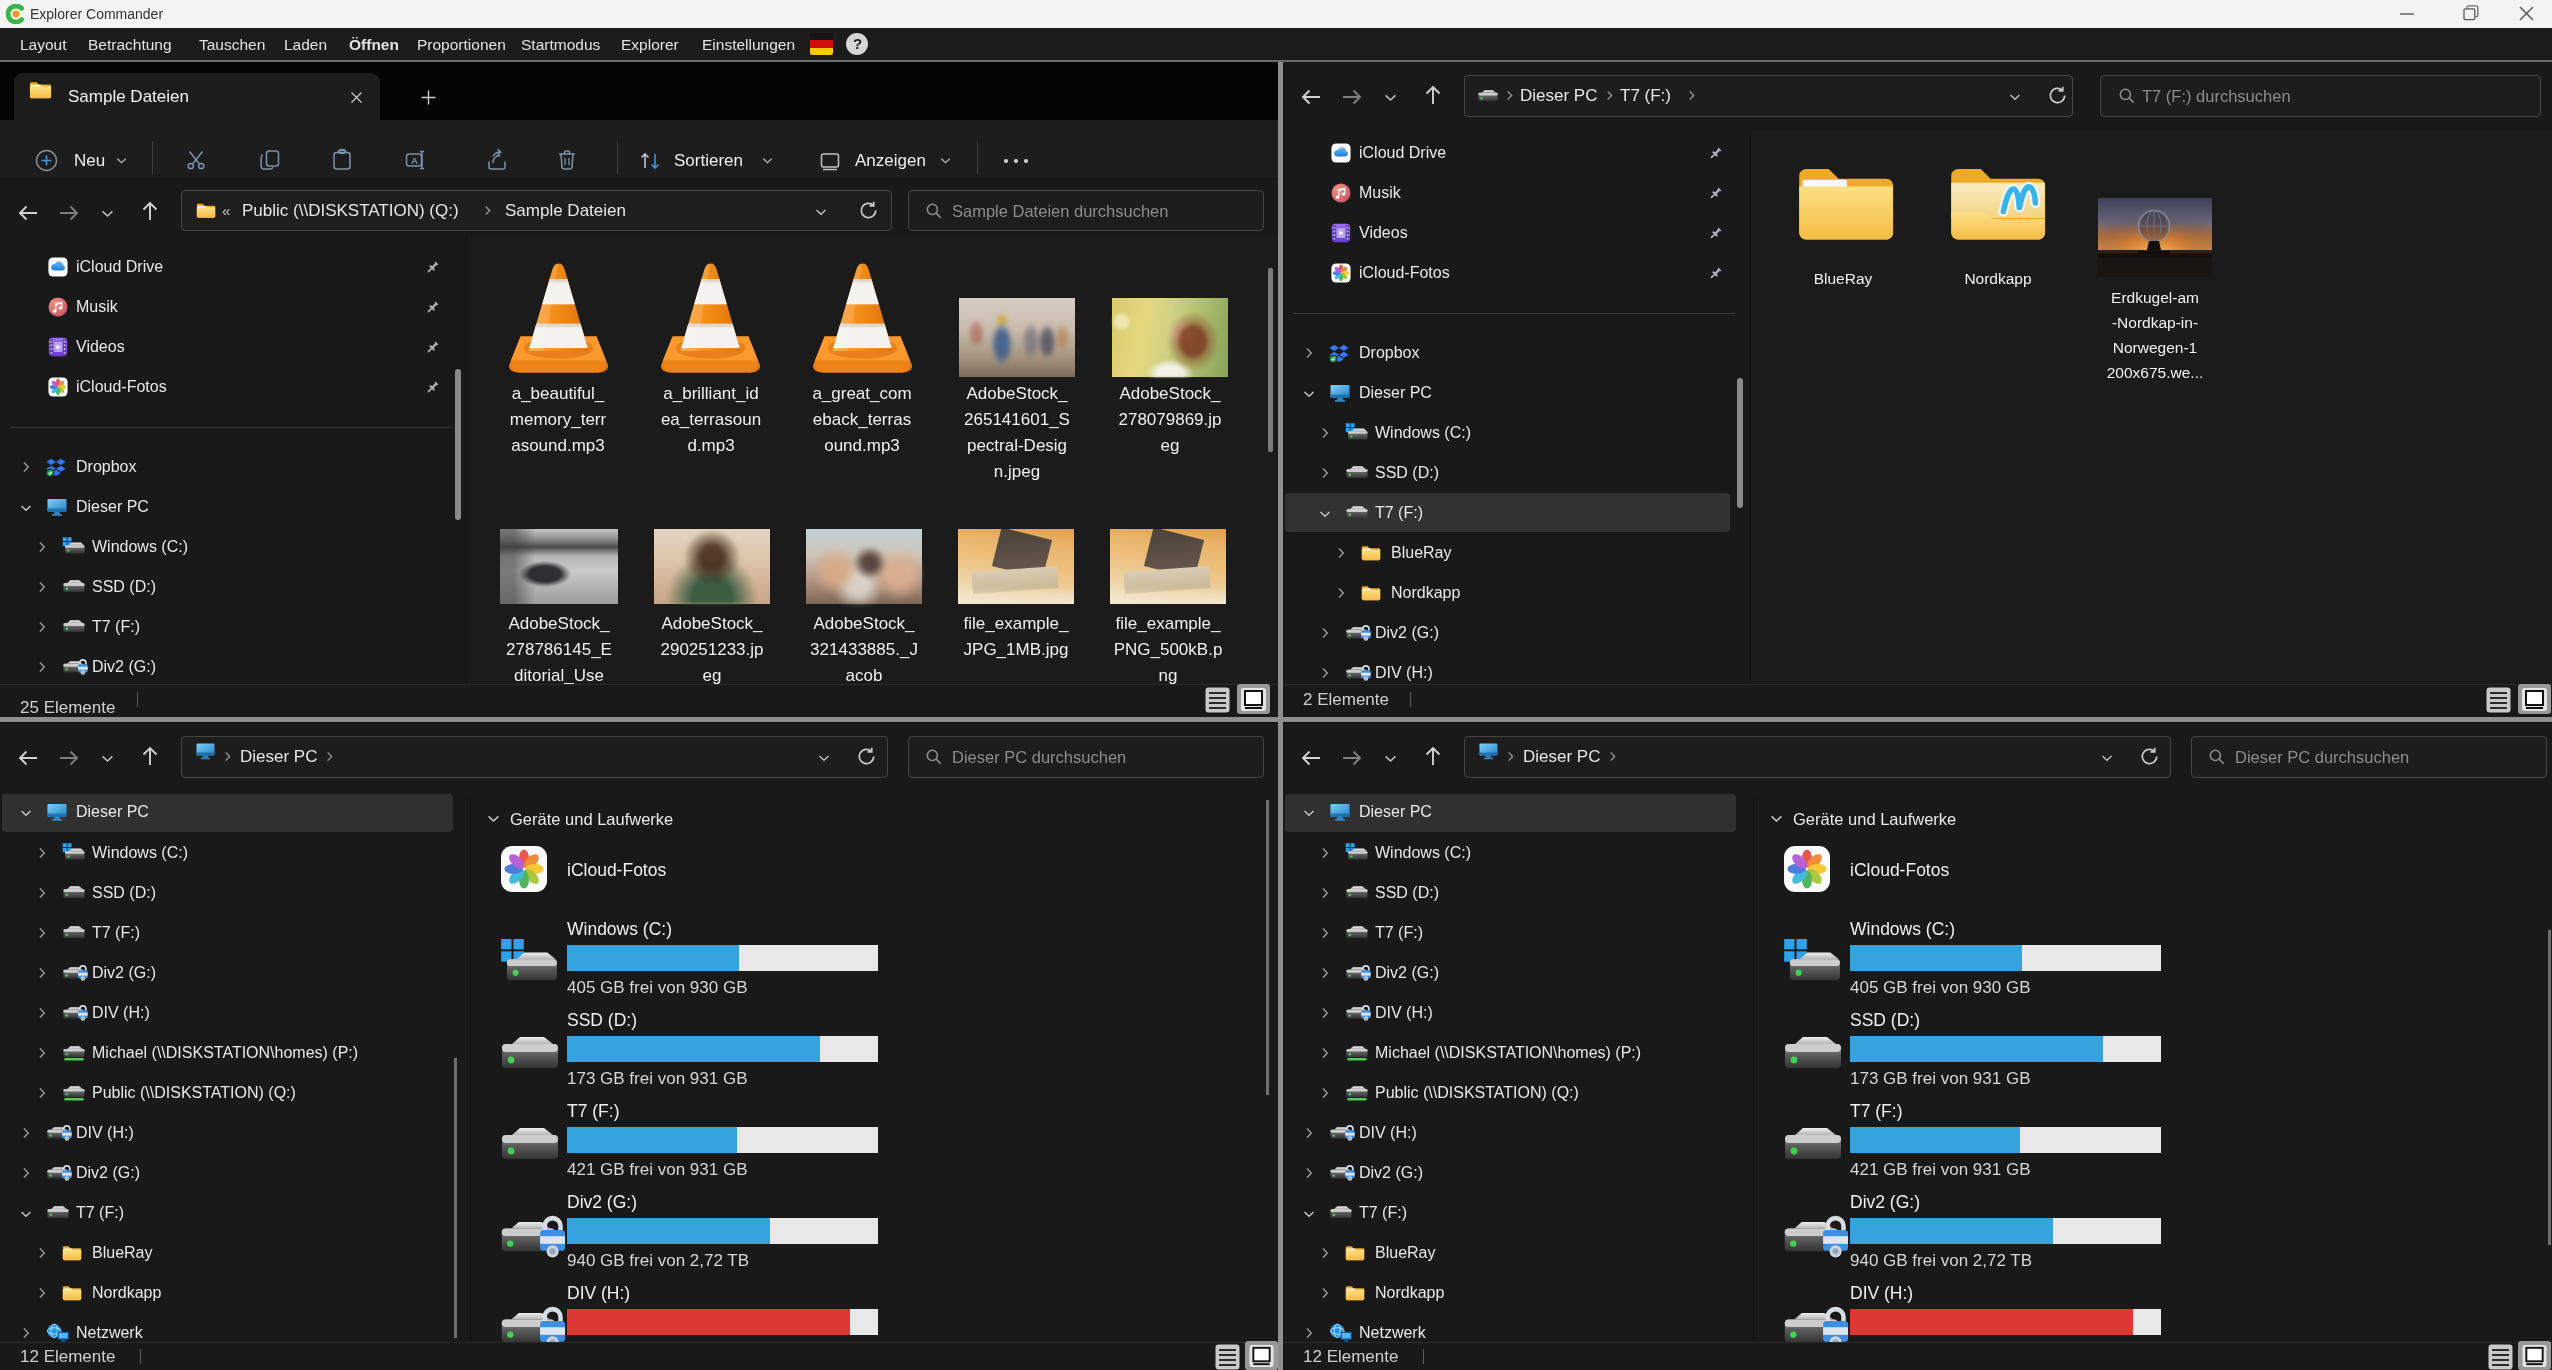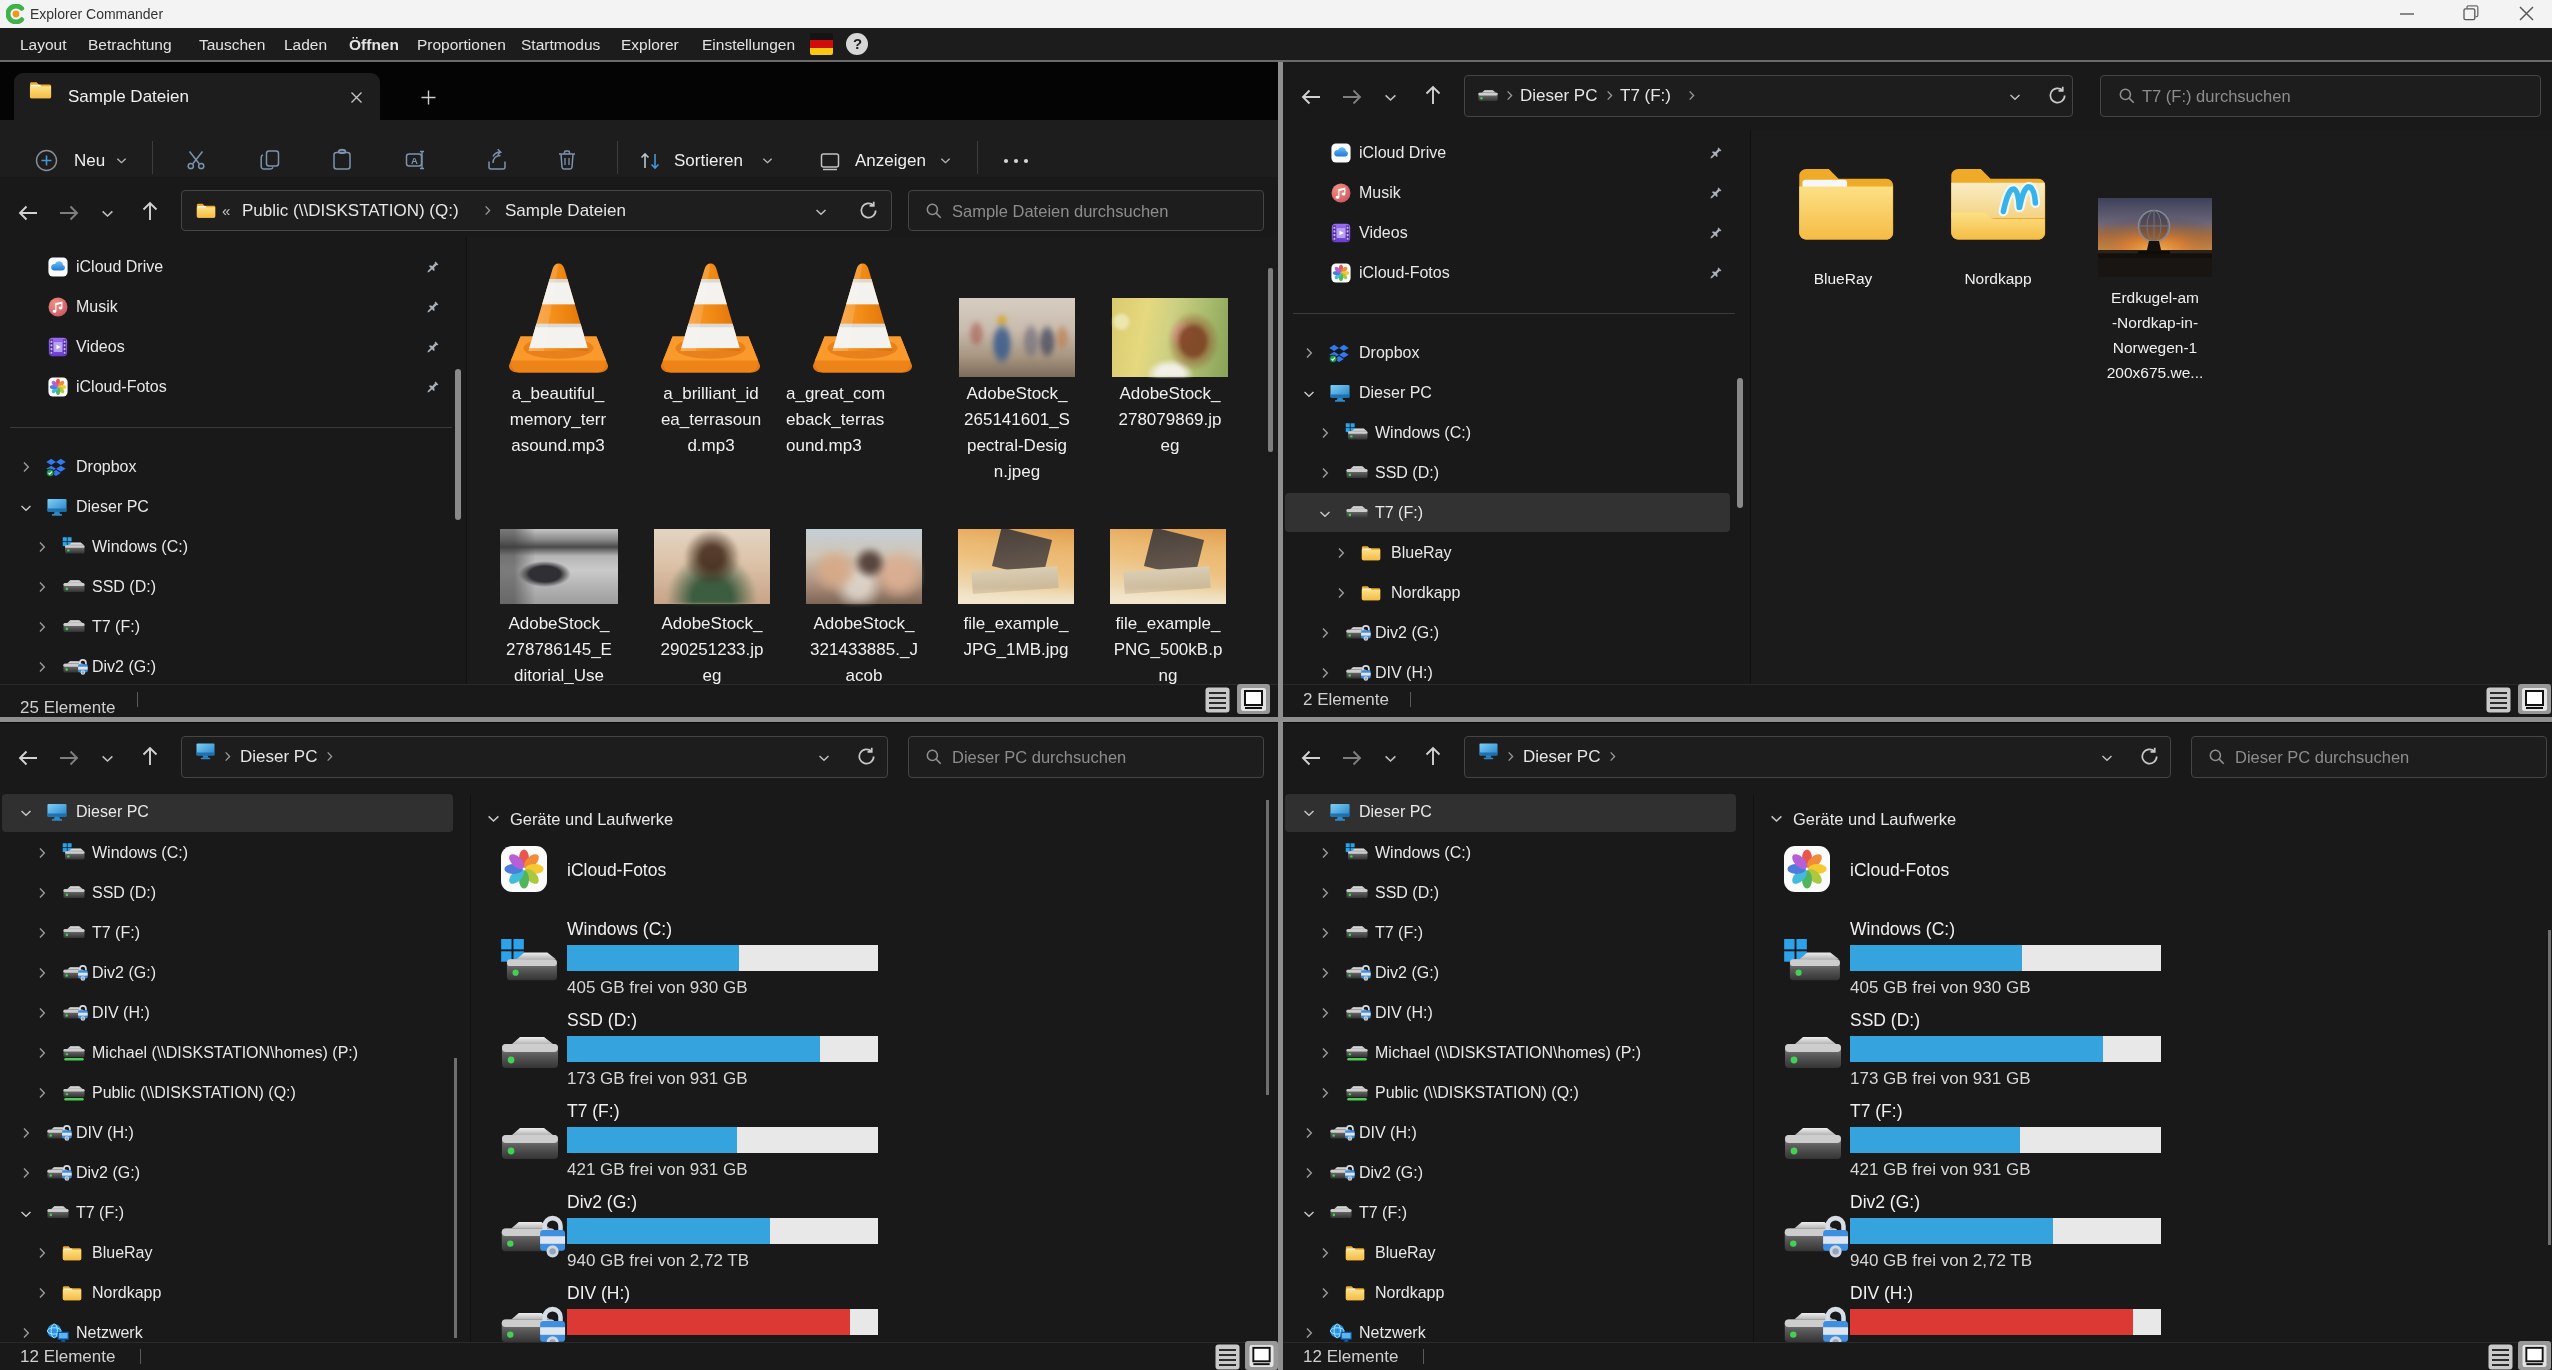--- a/index.html
+++ b/index.html
@@ -462,21 +462,21 @@
   </svg>
 <svg class="a" style="left:809px;top:258px" width="107" height="118">
     <use href="#cone"></use>
   </svg>
 <div class="a" style="left:959px;top:298px;width:116px;height:79px;background:linear-gradient(180deg,#d6cdc2 0%,#c9bcae 40%,#a6947f 75%,#7d6c5b 100%)"></div>
 <div class="a" style="left:959px;top:298px;width:116px;height:79px;filter:blur(2px);background:radial-gradient(ellipse 11px 22px at 37% 58%, rgba(55,90,140,.85) 0 55%, transparent 100%),radial-gradient(circle 6px at 37% 28%, rgba(215,170,60,.95) 0 60%, transparent 100%),radial-gradient(ellipse 9px 19px at 62% 55%, rgba(120,115,125,.75) 0 55%, transparent 100%),radial-gradient(ellipse 9px 18px at 76% 55%, rgba(60,65,90,.7) 0 55%, transparent 100%),radial-gradient(ellipse 7px 14px at 89% 50%, rgba(190,120,70,.6) 0 55%, transparent 100%),radial-gradient(ellipse 8px 14px at 15% 45%, rgba(160,60,50,.45) 0 55%, transparent 100%)"></div>
 <div class="a" style="left:1112px;top:298px;width:116px;height:79px;background:linear-gradient(100deg,#d9ca6e 0%,#e6d87e 28%,#cfd183 48%,#a9bb6c 75%,#87a258 100%)"></div>
 <div class="a" style="left:1112px;top:298px;width:116px;height:79px;filter:blur(1px);background:radial-gradient(ellipse 26px 30px at 70% 55%,rgba(125,62,34,.9) 0 45%,rgba(140,80,45,.5) 65%,transparent 100%),radial-gradient(ellipse 13px 14px at 60% 45%,rgba(233,194,164,.95) 0 55%,transparent 100%),radial-gradient(ellipse 24px 16px at 50% 97%,rgba(244,242,236,.95) 0 55%,transparent 100%),radial-gradient(circle 10px at 8% 30%,rgba(240,235,190,.8) 0 60%,transparent 100%)"></div>
 <div class="t" style="left:482px;top:381px;width:152px;text-align:center;font-size:17px;line-height:26px;color:#f0f0f0">a_beautiful_<br>memory_terr<br>asound.mp3</div>
 <div class="t" style="left:635px;top:381px;width:152px;text-align:center;font-size:17px;line-height:26px;color:#f0f0f0">a_brilliant_id<br>ea_terrasoun<br>d.mp3</div>
-<div class="t" style="left:786px;top:381px;width:152px;font-size:17px;line-height:26px;color:#f0f0f0">a_great_com<br>eback_terras<br>ound.mp3</div>
+<div class="t" style="left:786px;top:381px;width:152px;text-align:center;font-size:17px;line-height:26px;color:#f0f0f0">a_great_com<br>eback_terras<br>ound.mp3</div>
 <div class="t" style="left:941px;top:381px;width:152px;text-align:center;font-size:17px;line-height:26px;color:#f0f0f0">AdobeStock_<br>265141601_S<br>pectral-Desig<br>n.jpeg</div>
 <div class="t" style="left:1094px;top:381px;width:152px;text-align:center;font-size:17px;line-height:26px;color:#f0f0f0">AdobeStock_<br>278079869.jp<br>eg</div>
 <div class="a" style="left:500px;top:529px;width:118px;height:75px;background:linear-gradient(180deg,#c5c5c5 0%,#8a8a8a 14%,#4a4a4a 24%,#b5b5b5 36%,#cacaca 55%,#b0b0b0 80%,#9d9d9d 100%)"></div>
 <div class="a" style="left:500px;top:529px;width:118px;height:75px;background:radial-gradient(ellipse 26px 13px at 38% 60%,rgba(40,40,44,.95) 0 60%,transparent 100%),linear-gradient(90deg,rgba(60,60,62,.55) 0 12%,transparent 30%)"></div>
 <div class="a" style="left:654px;top:529px;width:116px;height:75px;background:linear-gradient(180deg,#e3d4c2 0%,#dcc3a8 45%,#c7a488 100%)"></div>
 <div class="a" style="left:654px;top:529px;width:116px;height:75px;filter:blur(1.5px);background:radial-gradient(circle at 50% 38%,rgba(70,45,30,.9) 0 15%,transparent 38%),radial-gradient(circle at 50% 92%,rgba(52,88,60,.95) 0 22%,transparent 50%),radial-gradient(circle at 50% 55%,rgba(222,185,160,.9) 0 10%,transparent 25%)"></div>
 <div class="a" style="left:806px;top:529px;width:116px;height:75px;background:linear-gradient(180deg,#c3cfd8 0%,#cfc6b8 35%,#b09382 70%,#7e6654 100%)"></div>
 <div class="a" style="left:806px;top:529px;width:116px;height:75px;filter:blur(2px);background:radial-gradient(circle at 25% 55%,rgba(215,170,135,.9) 0 10%,transparent 25%),radial-gradient(circle at 55% 45%,rgba(60,40,35,.8) 0 9%,transparent 22%),radial-gradient(circle at 80% 60%,rgba(220,175,145,.9) 0 11%,transparent 26%),radial-gradient(circle at 45% 75%,rgba(230,225,215,.8) 0 12%,transparent 30%)"></div>
 <div class="a" style="left:958px;top:529px;width:116px;height:75px;overflow:hidden;background:linear-gradient(190deg,#e9a85623 0%,#edbf7b 45%,#eed9b2 80%,#f3e9d2 100%),linear-gradient(180deg,#e09b4a 0%,#eaba72 50%,#efe0c0 100%)">
     <div style="position:absolute;left:38px;top:4px;width:52px;height:40px;background:linear-gradient(160deg,#4a413a,#6b5d52);transform:rotate(14deg)"></div>

